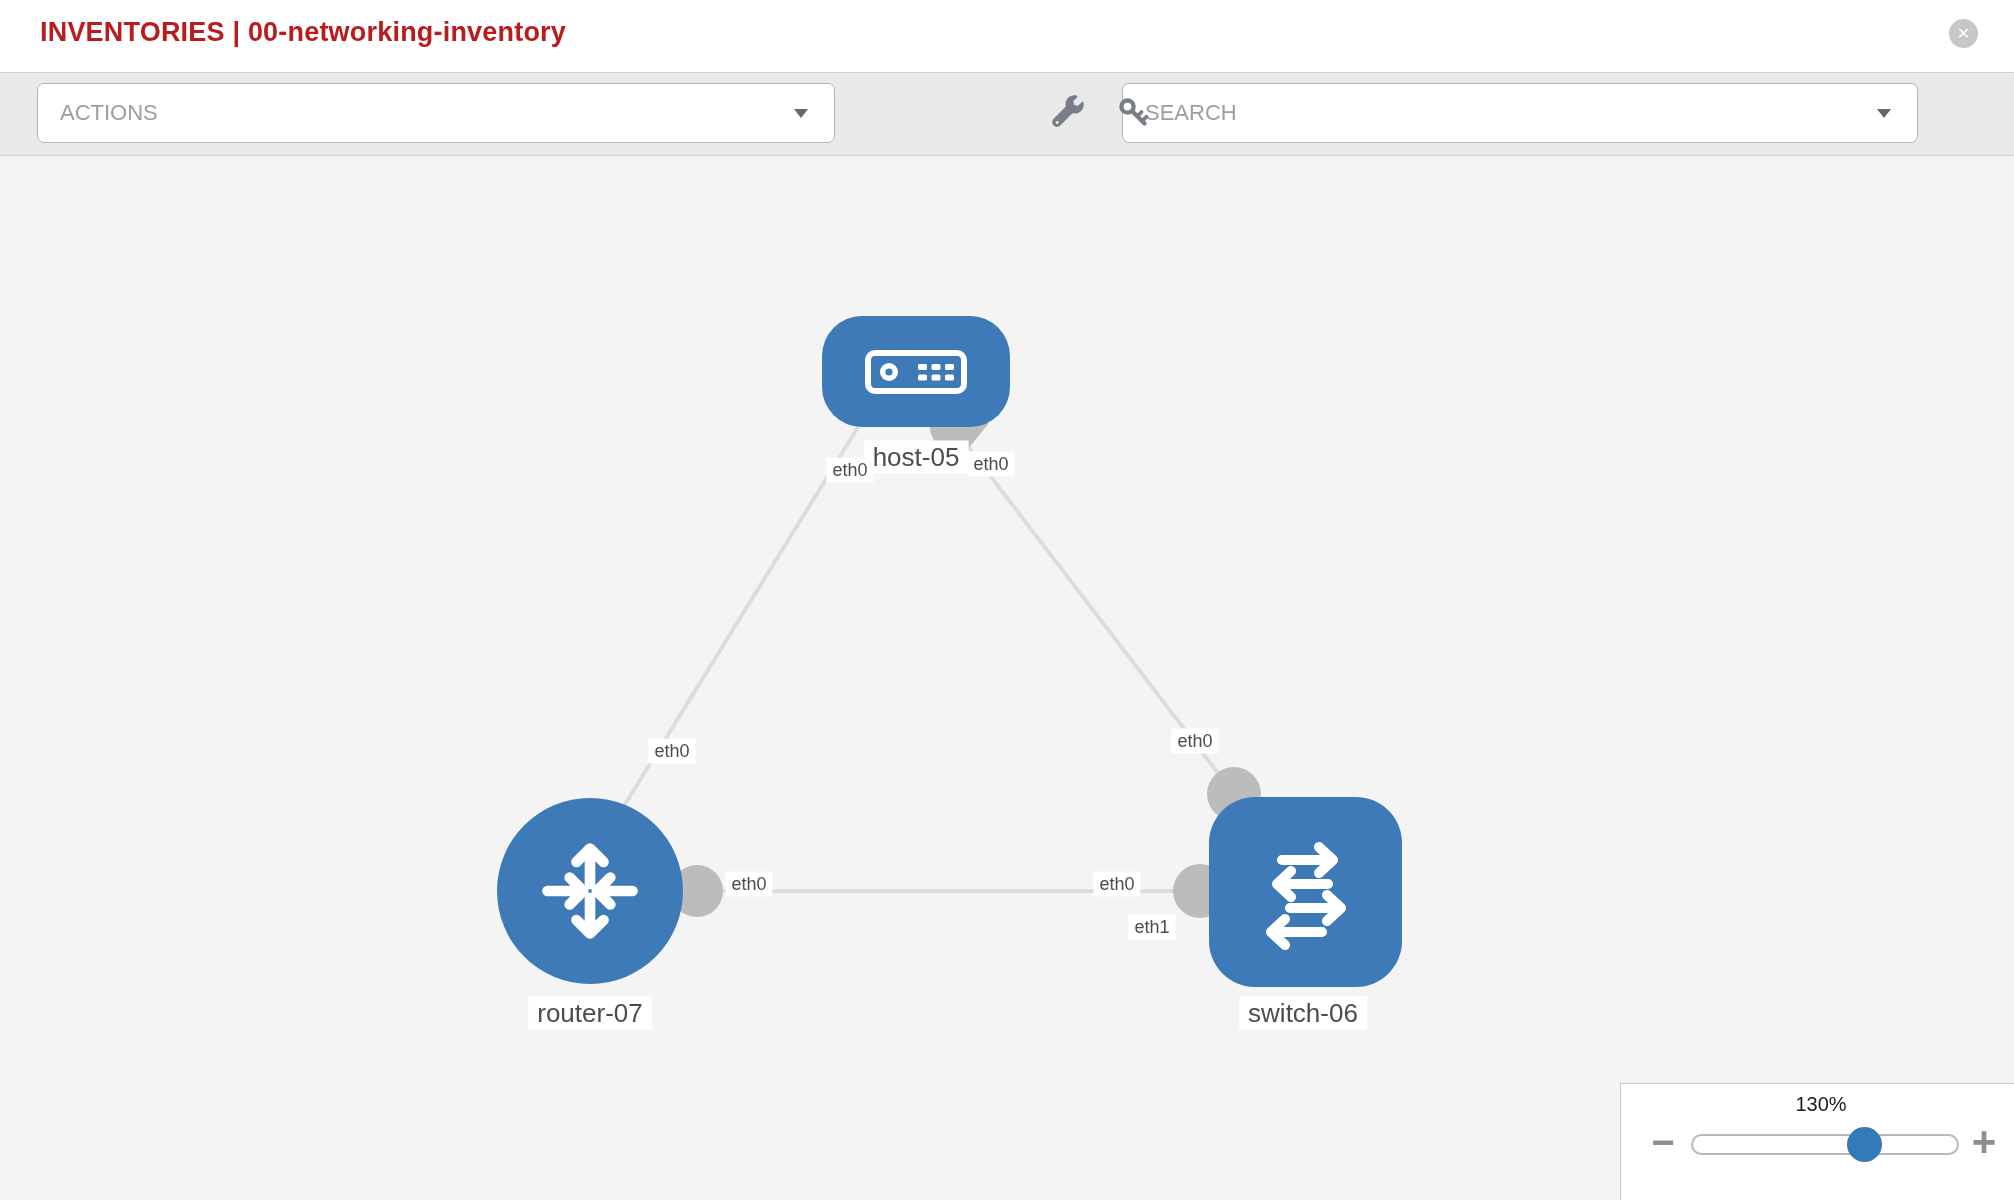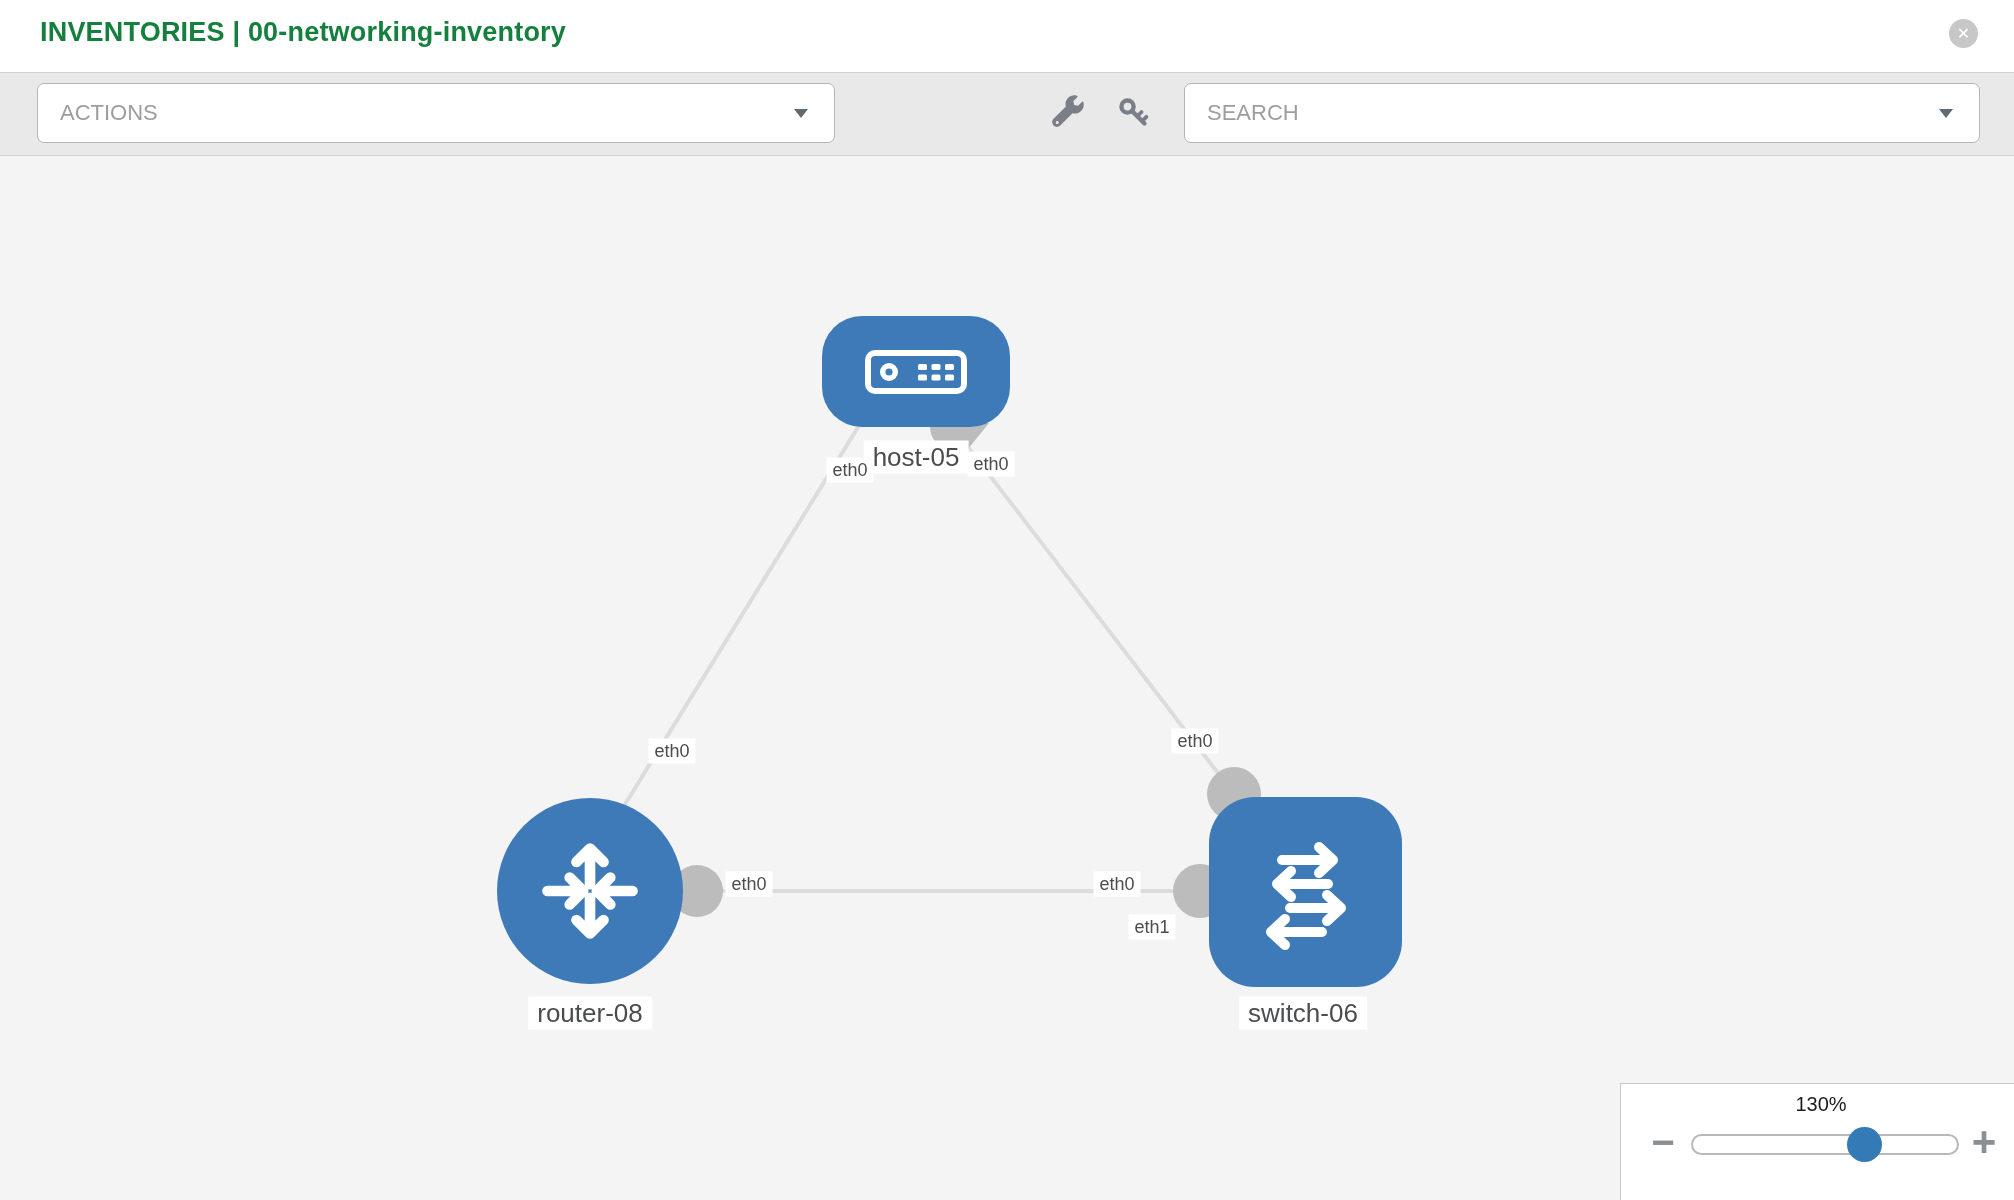--- a/index.html
+++ b/index.html
@@ -4,33 +4,33 @@
 <style>
   html,body { margin:0; padding:0; }
   body {
     width:2014px; height:1200px; position:relative; overflow:hidden;
     background:#ffffff;
     font-family:"Liberation Sans","DejaVu Sans",sans-serif;
     -webkit-font-smoothing:antialiased;
   }
   
   .header { position:absolute; top:0; left:0; width:2014px; height:72px; background:#fff; z-index:6; }
-  .page-title { position:absolute; left:40px; top:17px; font-size:27px; font-weight:700; color:#15803d; letter-spacing:.2px; }
+  .page-title { position:absolute; left:40px; top:17px; font-size:27px; font-weight:700; color:#b91c1c; letter-spacing:.2px; }
   .close-btn { position:absolute; right:36px; top:19px; width:29px; height:29px; border-radius:50%;
     background:#c7c7c7; color:#fff; font-size:16px; font-weight:700; line-height:29px; text-align:center; cursor:pointer; }
   
   .toolbar { position:absolute; top:72px; left:0; width:2014px; height:84px; background:#e9e9ea;
     border-top:1px solid #d2d2d2; border-bottom:1px solid #d2d2d2; box-sizing:border-box; z-index:6; }
   .select-box { position:absolute; top:10px; height:60px; background:#fff; border:1px solid #b5b5b5;
     border-radius:7px; box-sizing:border-box; cursor:pointer; }
   .sel-text { position:absolute; left:22px; top:0; line-height:57px; font-size:22px; color:#9b9ea1; }
   .caret { position:absolute; right:26px; top:25px; width:0; height:0;
     border-left:7px solid transparent; border-right:7px solid transparent; border-top:9px solid #5f6a72; }
   .actions-box { left:37px; width:798px; }
-  .search-box { left:1184px; width:796px; }
+  .search-box { left:1122px; width:796px; }
   .tool-icon-btn { position:absolute; top:95px; width:36px; height:36px; cursor:pointer; z-index:7; }
   
   .canvas-bg { position:absolute; top:156px; left:0; width:2014px; height:1044px; background:#f4f4f5; z-index:0; }
   svg.net { position:absolute; top:0; left:0; z-index:1; }
   .node { position:absolute; background:#3d7ab7; display:flex; align-items:center; justify-content:center; z-index:2; cursor:pointer; }
   .node-host   { left:822px;  top:316px; width:188px; height:111px; border-radius:40px; }
   .node-router { left:497px;  top:798px; width:186px; height:186px; border-radius:50%; }
   .node-switch { left:1209px; top:797px; width:193px; height:190px; border-radius:46px; }
   .chip { position:absolute; transform:translate(-50%,-50%); background:#fff; color:#4a4c4e;
     white-space:nowrap; z-index:3; }
@@ -98,21 +98,21 @@
 <div class="node node-switch">
   <svg width="128" height="128" viewBox="0 0 128 128" fill="none" stroke="#fff" stroke-width="10" stroke-linecap="round" stroke-linejoin="round">
     <path d="M40 32 L90 32 M77 19 L91 32 L77 45"></path>
     <path d="M86 56 L36 56 M49 43 L35 56 L49 69"></path>
     <path d="M48 80 L98 80 M85 67 L99 80 L85 93"></path>
     <path d="M80 104 L30 104 M43 91 L29 104 L43 117"></path>
   </svg>
 </div>
 
 <div class="chip node-label" style="left:916px; top:457px;">host-05</div>
-<div class="chip node-label" style="left:590px; top:1013px;">router-08</div>
+<div class="chip node-label" style="left:590px; top:1013px;">router-07</div>
 <div class="chip node-label" style="left:1303px; top:1013px;">switch-06</div>
 
 <div class="chip eth" style="left:850px; top:470px;">eth0</div>
 <div class="chip eth" style="left:672px; top:751px;">eth0</div>
 <div class="chip eth" style="left:991px; top:464px;">eth0</div>
 <div class="chip eth" style="left:1195px; top:741px;">eth0</div>
 <div class="chip eth" style="left:749px; top:884px;">eth0</div>
 <div class="chip eth" style="left:1117px; top:884px;">eth0</div>
 <div class="chip eth front" style="left:1152px; top:927px;">eth1</div>
 

